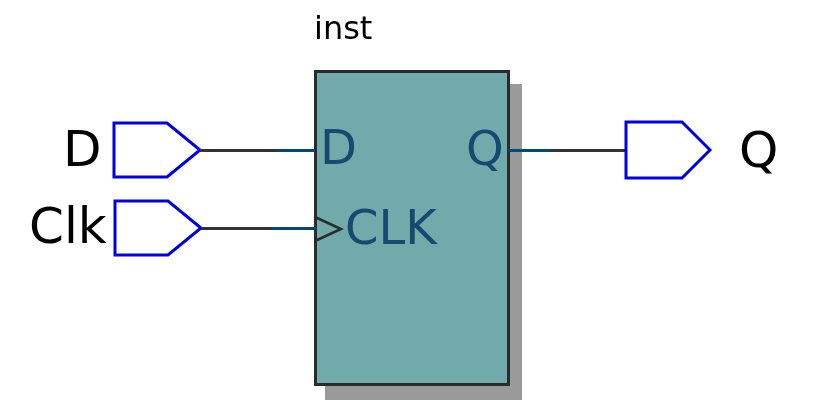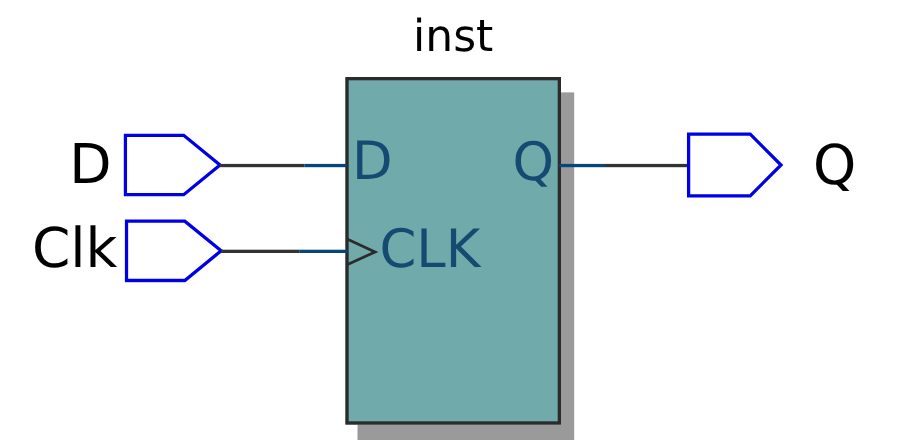--- a/index.html
+++ b/index.html
@@ -13,22 +13,21 @@
     width: 815px;
     height: 402px;
     background: #ffffff;
     overflow: hidden;
   }
   .instance-title {
     position: absolute;
     left: 314px;
     top: 12px;
     width: 196px;
-    text-align: center;
-    font-size: 40px;
+    font-size: 32px;
     line-height: 1.05;
     color: #000000;
     white-space: nowrap;
   }
   .block-shadow {
     position: absolute;
     left: 325px;
     top: 84px;
     width: 197px;
     height: 316px;

